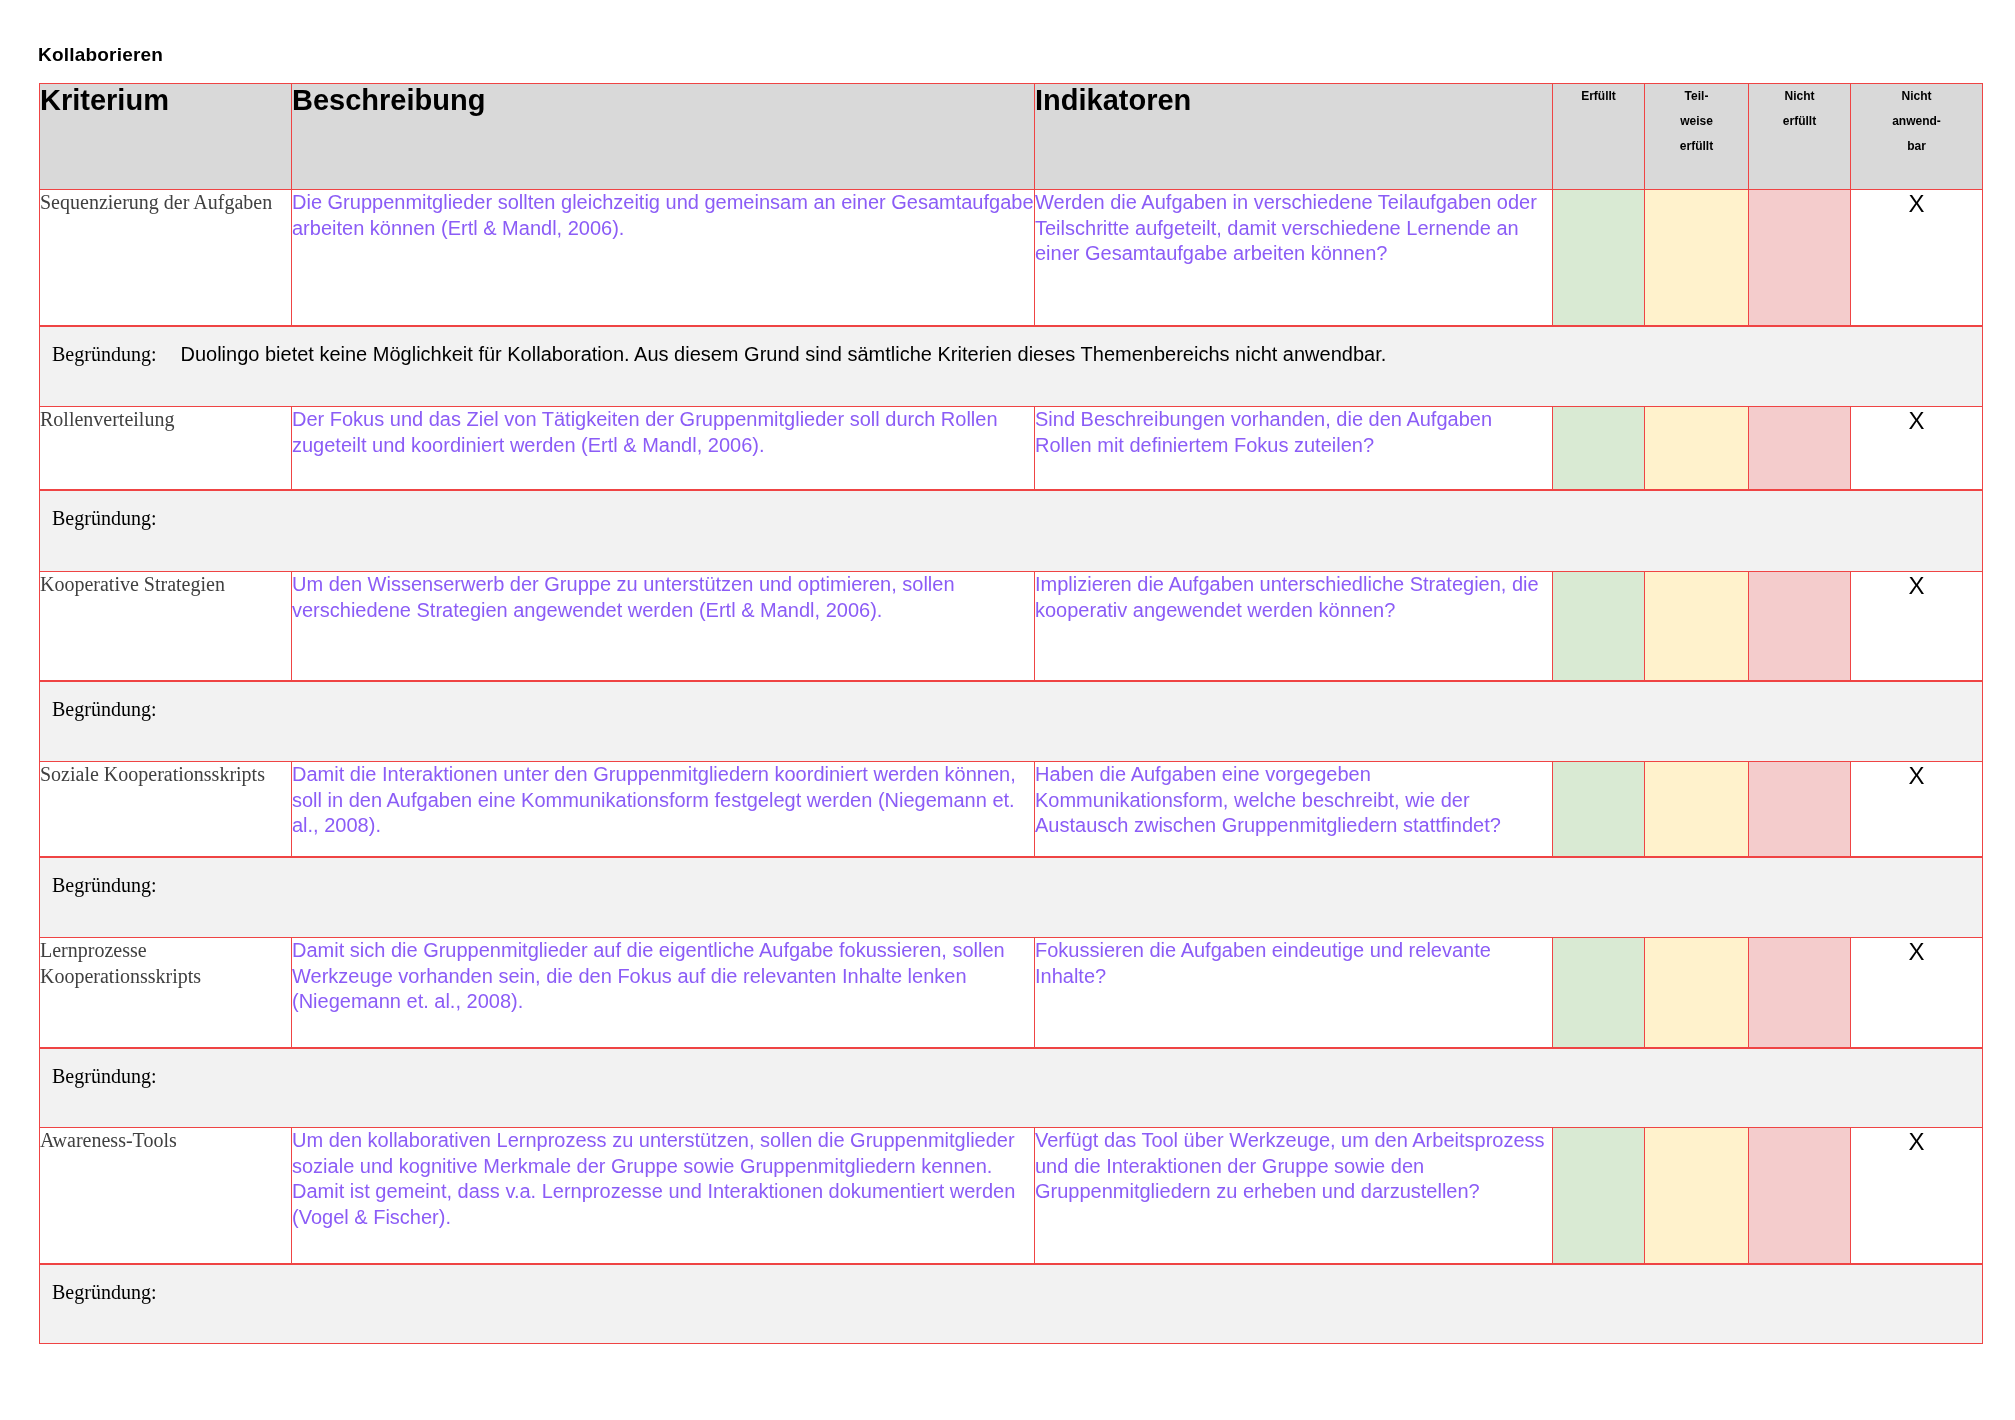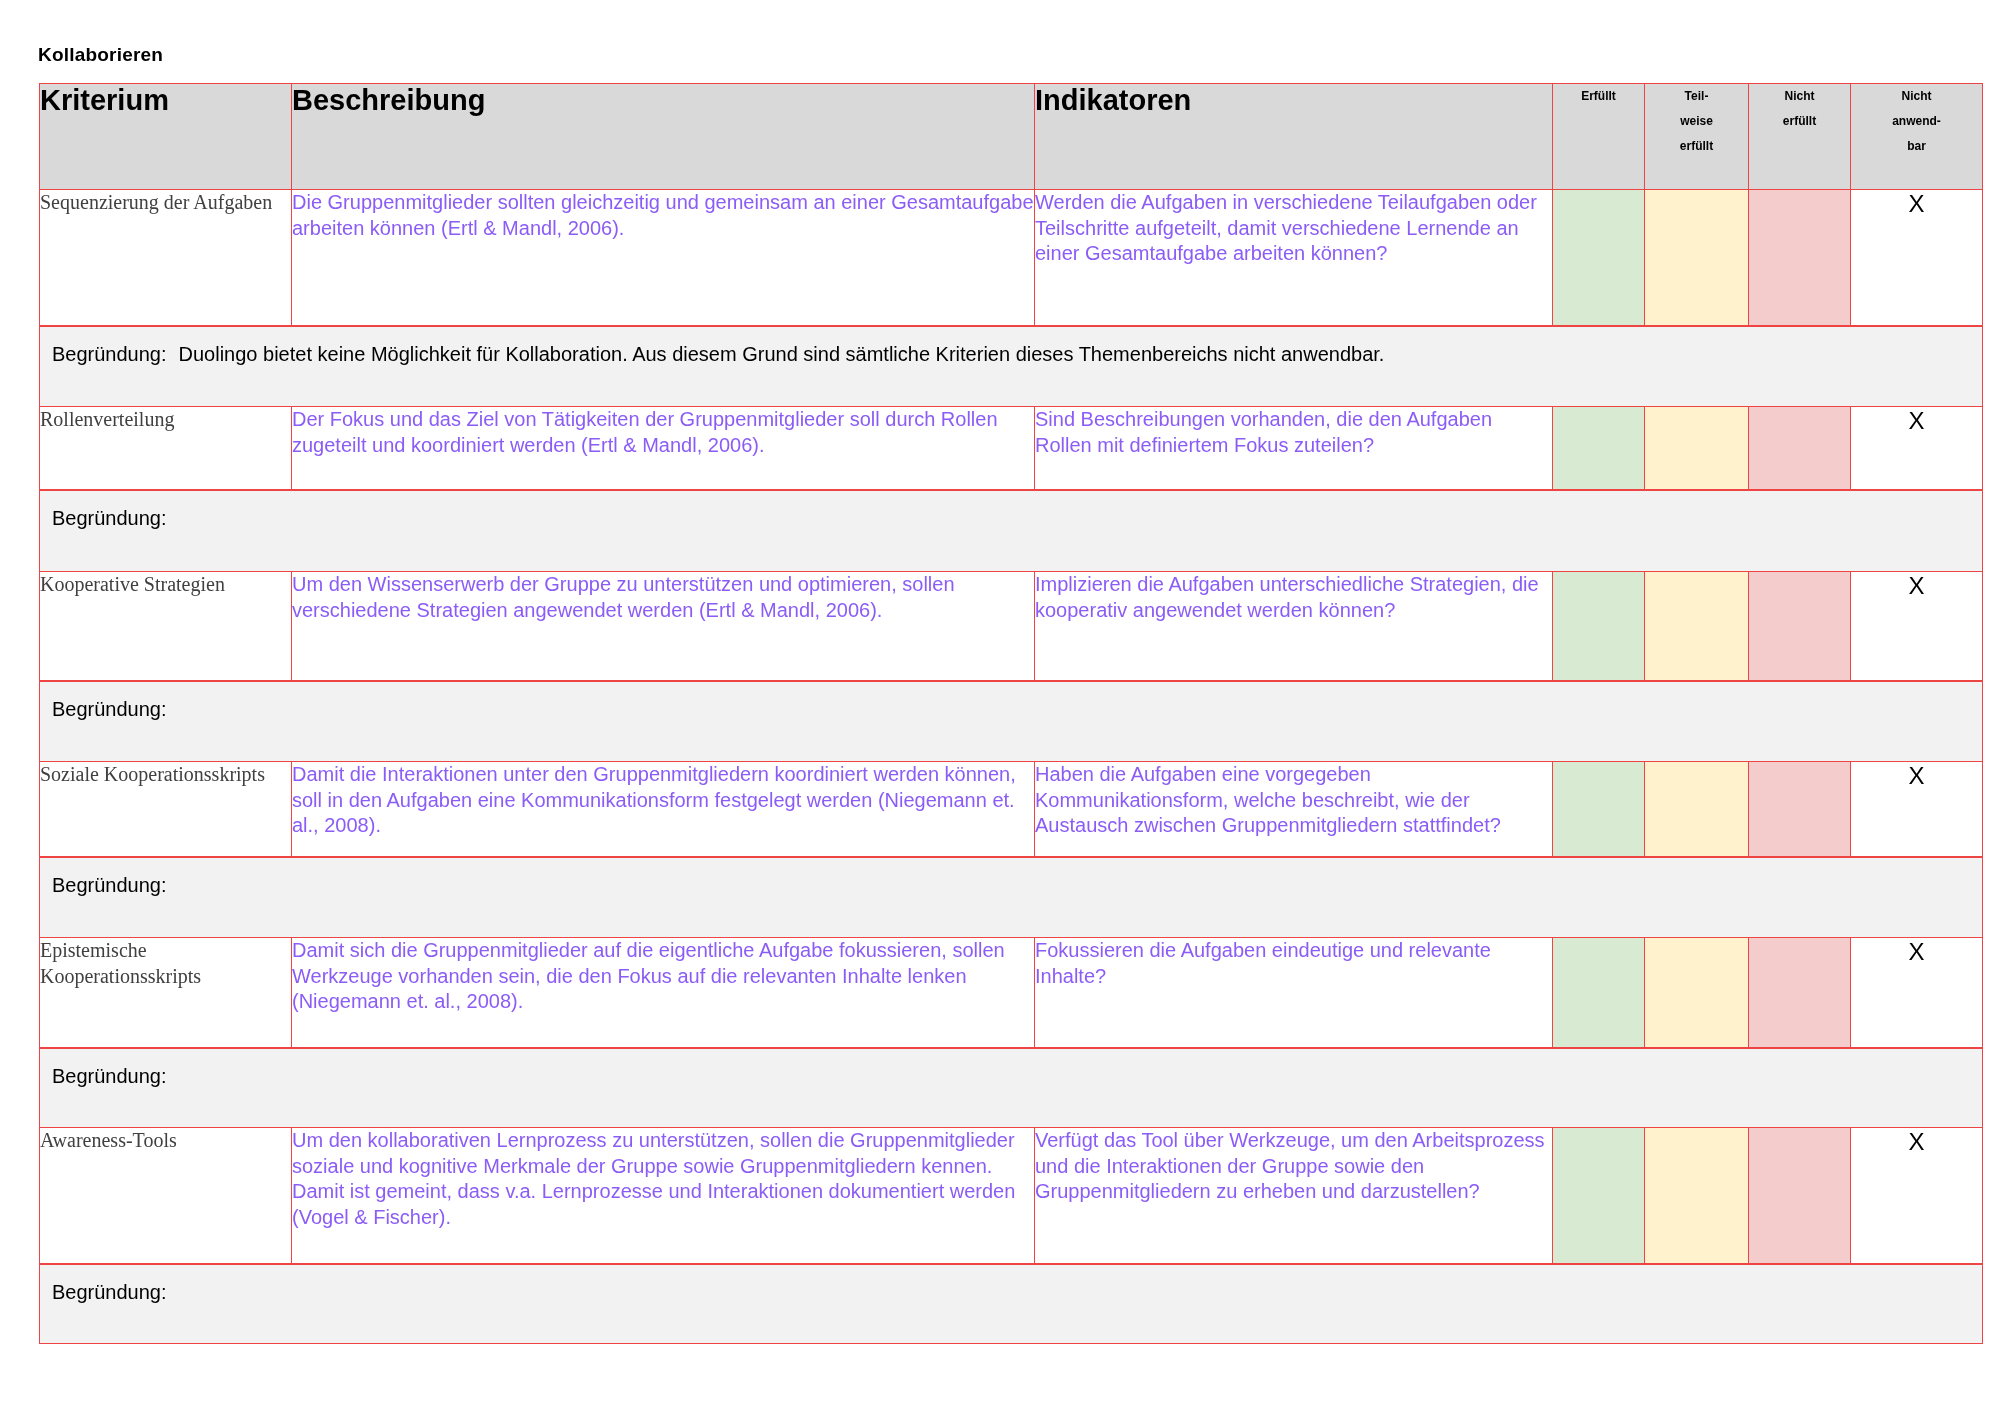--- a/index.html
+++ b/index.html
@@ -11,21 +11,21 @@
   th { background:#d9d9d9; font-weight:bold; text-align:left; }
   th.big { font-size:29px; padding:14px 12px 0 12px; }
   th.small { font-size:12px; text-align:center; padding:12px 4px 0 4px; line-height:25px; }
   td.txt { font-size:20px; line-height:25.5px; color:#8b5cf6; padding:15px 12px 10px 12px; }
   td.crit { color:#404040;font-family:Liberation Serif, serif; }
   td.ok { background:#d9ead3; }
   td.partial { background:#fff2cc; }
   td.no { background:#f4cccc; }
   td.na { background:#fff; text-align:center; font-size:24px; padding-top:20px; }
   tr.beg td { background:#f2f2f2; font-size:20px; color:#000; padding:16px 12px 0 12px; border-top-width:2px; }
-  tr.beg .lbl { margin-right:12px; }
+  tr.beg .lbl { margin-right:24px;font-family:Liberation Serif, serif; }
 </style>
 </head>
 <body>
 
 <div class="title">Kollaborieren</div>
 
 <table class="grid">
   <colgroup>
     <col style="width:252px">
       <col style="width:743px">
@@ -97,21 +97,21 @@
     <td class="ok"></td>
     <td class="partial"></td>
     <td class="no"></td>
     <td class="na">X</td>
   </tr>
   <tr class="beg" style="height:81px">
     <td colspan="7"><span class="lbl">Begründung:</span><span></span></td>
   </tr>
 
   <tr style="height:110px">
-    <td class="txt crit">Epistemische Kooperationsskripts</td>
+    <td class="txt crit">Lernprozesse Kooperationsskripts</td>
     <td class="txt">Damit sich die Gruppenmitglieder auf die eigentliche Aufgabe fokussieren, sollen Werkzeuge vorhanden sein, die den Fokus auf die relevanten Inhalte lenken (Niegemann et. al., 2008).</td>
     <td class="txt">Fokussieren die Aufgaben eindeutige und relevante Inhalte?</td>
     <td class="ok"></td>
     <td class="partial"></td>
     <td class="no"></td>
     <td class="na">X</td>
   </tr>
   <tr class="beg" style="height:80px">
     <td colspan="7"><span class="lbl">Begründung:</span><span></span></td>
   </tr>

